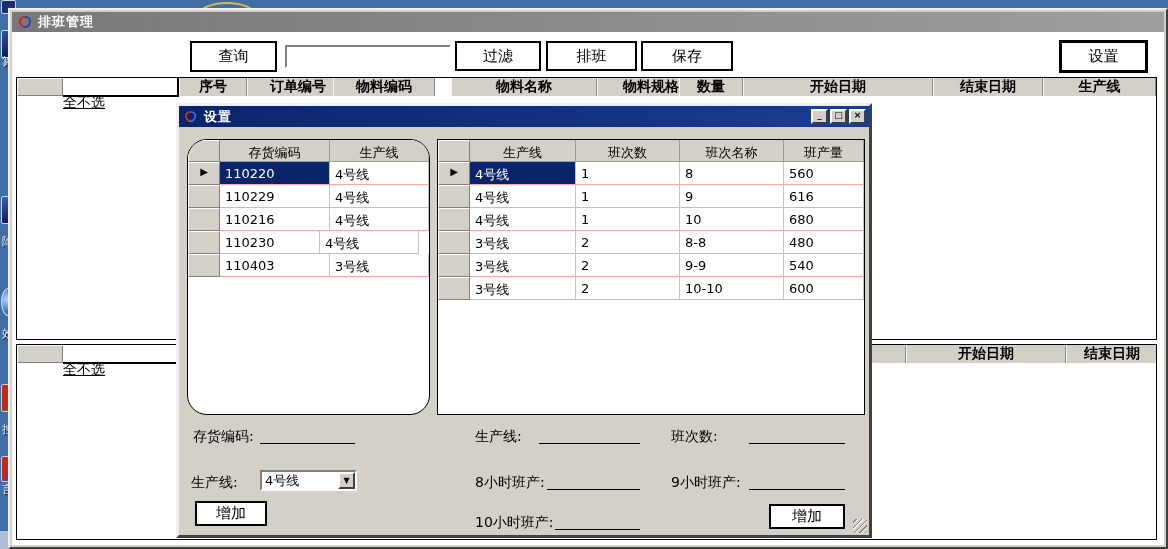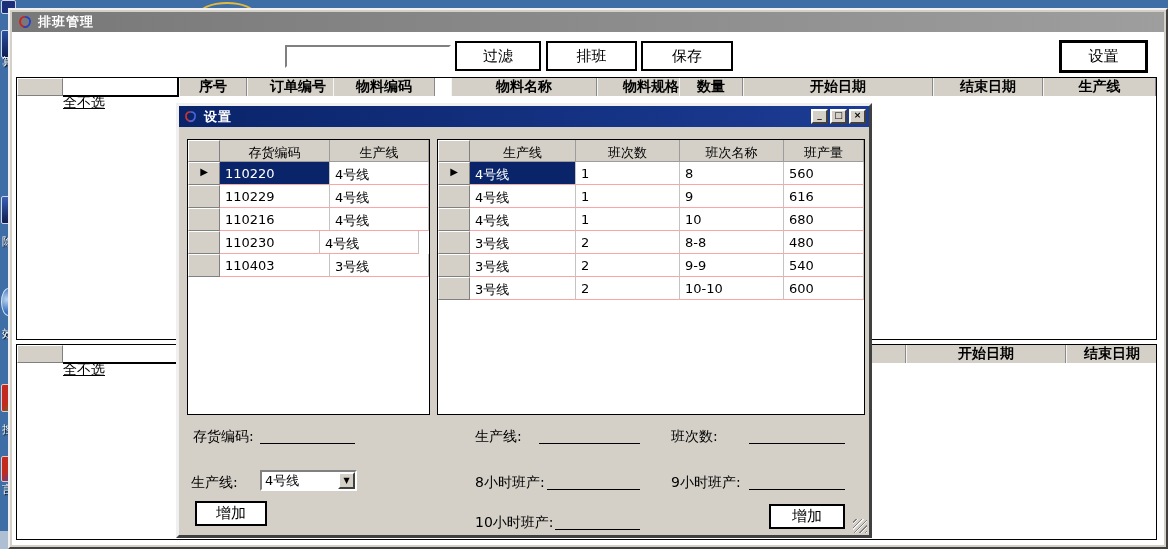--- a/index.html
+++ b/index.html
@@ -89,20 +89,21 @@
         <svg viewBox="0 0 16 16" width="16" height="15">
           <path d="M8 2 C4 2 2 5 3 9 C4 12 8 14 11 12" stroke="#cc2222" fill="none" stroke-width="2"></path>
           <path d="M8 2 C12 2 14.5 5 13 9 C12 12 9 13.5 6.5 12.6" stroke="#2244cc" fill="none" stroke-width="2"></path>
         </svg>
       </span>
       <span class="titlebar-text">排班管理</span>
     </div>
     <div id="main-client"></div>
   </div>
 
+  <div class="btn" style="left:190px;top:41px;width:87px;height:31px;">查询</div>
   <input class="txt-input" style="left: 285px; top: 45px; width: 166px; height: 23px;" value="">
   <div class="btn" style="left:455px;top:41px;width:86px;height:30px;">过滤</div>
   <div class="btn" style="left:546px;top:41px;width:91px;height:30px;">排班</div>
   <div class="btn" style="left:641px;top:41px;width:92px;height:30px;">保存</div>
   <div class="btn default" style="left:1059px;top:40px;width:89px;height:33px;">设置</div>
 
   <div class="tbl" style="left:16px;top:77px;width:1141px;height:263px;">
     <div class="t-corner" style="left:0;width:46px;"></div>
     <div class="sel-tab" style="left:46px;width:116px;">
       <span class="link">全选</span>
@@ -139,21 +140,21 @@
         </svg>
       </span>
       <span class="titlebar-text">设置</span>
       <span class="win-btns">
         <span class="win-btn">_</span>
         <span class="win-btn">□</span>
         <span class="win-btn">×</span>
       </span>
     </div>
 
-    <div class="grid" style="left:8px;top:33px;width:243px;height:276px;">
+    <div class="grid" style="left:8px;top:33px;width:243px;height:276px;border-radius:20px;">
       <div class="g-row g-hrow" style="top:0;">
         <div class="g-cell g-rowhdr" style="width:32px;"></div>
         <div class="g-cell g-head" style="width:110px;">存货编码</div>
         <div class="g-cell g-head" style="width:99px;">生产线</div>
       </div>
       <div class="g-row" style="top:22px;">
         <div class="g-cell g-rowhdr" style="width:32px;">▶</div>
         <div class="g-cell sel" style="width:110px;">110220</div>
         <div class="g-cell" style="width:99px;">4号线</div>
       </div>

